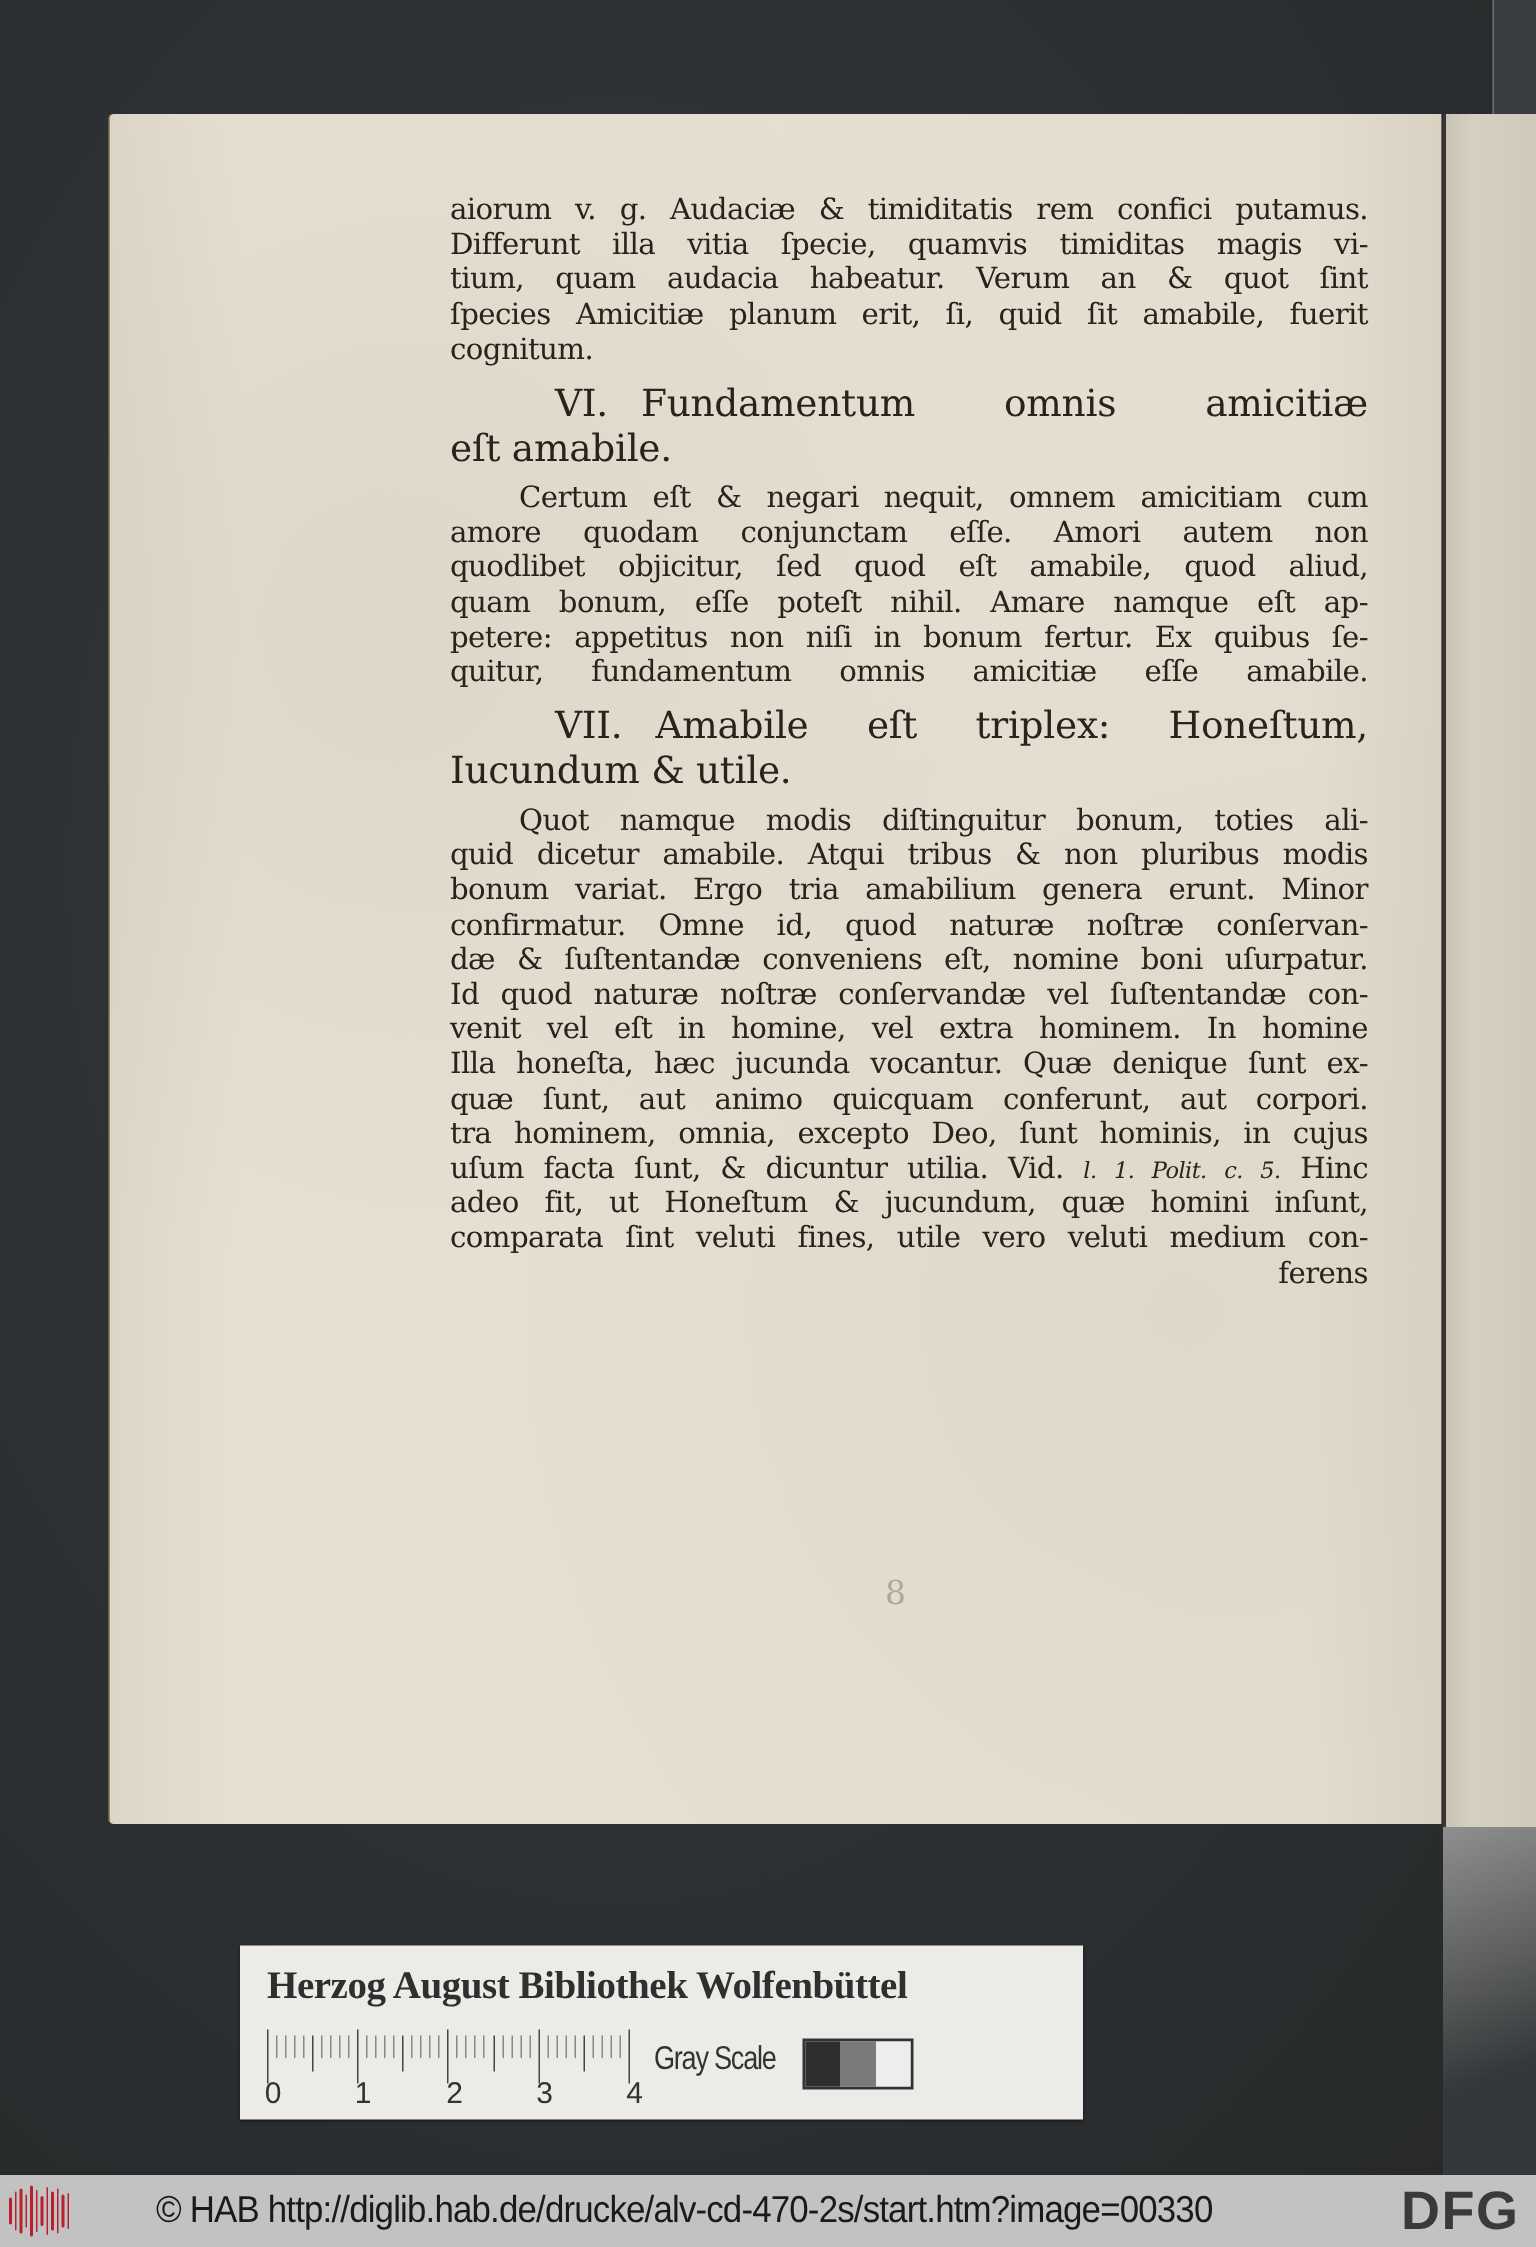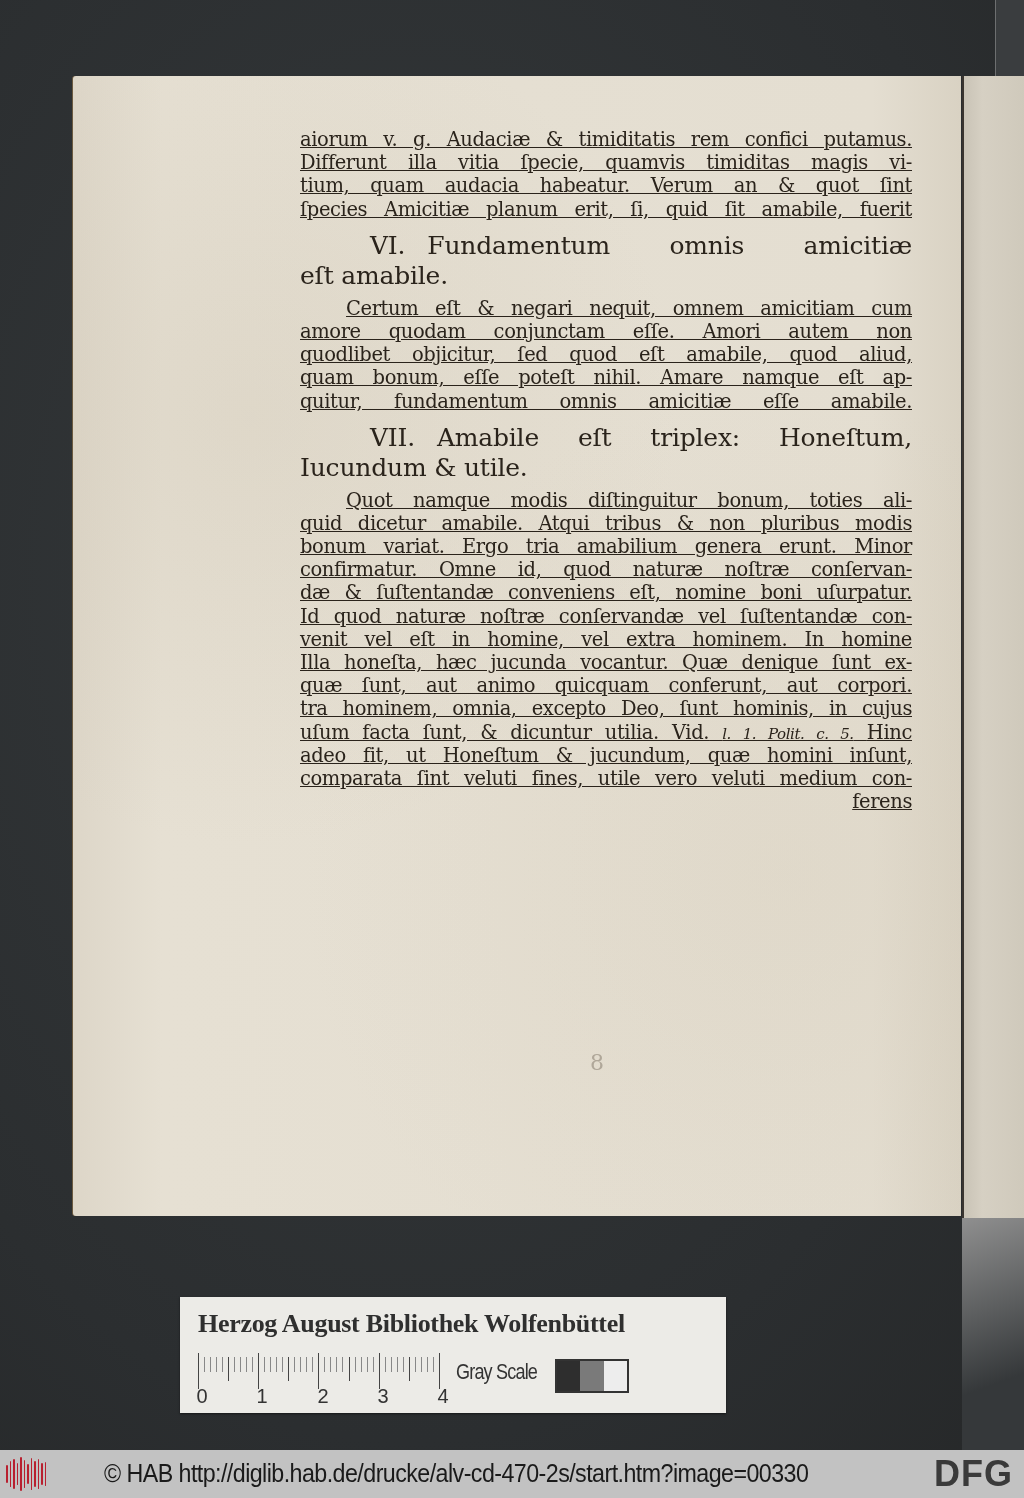--- a/index.html
+++ b/index.html
@@ -74,21 +74,20 @@
       font-size: 19.5px;
       line-height: 23.2px;
       letter-spacing: -0.4px;
     }
     .line {
       display: block;
       white-space: nowrap;
       text-align: justify;
       text-align-last: justify;
       height: 23.2px;
-      text-decoration: underline;
     }
     .line.last {
       text-align-last: left;
     }
     .line.indent {
       padding-left: 46px;
     }
     .line.right {
       text-align: left;
       text-align-last: right;
@@ -118,26 +117,27 @@
       left: 590px;
       top: 1050px;
       font-size: 22px;
       color: rgba(80,70,55,0.35);
       font-family: "DejaVu Serif", serif;
     }
 
     
     .hab-label {
       position: absolute;
-      left: 180px;
+      left: 160px;
       top: 1297px;
       width: 546px;
       height: 116px;
       background: #ecebe7;
       box-shadow: 0 1px 2px rgba(0,0,0,0.5);
+      padding-left: 16px;
     }
     .hab-title {
       position: absolute;
       left: 18px;
       top: 12px;
       font-family: "Liberation Serif", serif;
       font-weight: bold;
       font-size: 26px;
       color: #2f2f2f;
       letter-spacing: -0.3px;
@@ -251,29 +251,31 @@
 
   <div class="page"></div>
   <div class="facing-page"></div>
   <div class="facing-shadow"></div>
 
   <div class="text-block">
     <span class="line">aiorum v. g. Audaciæ &amp; timiditatis rem confici putamus.</span>
     <span class="line">Differunt illa vitia ſpecie, quamvis timiditas magis vi-</span>
     <span class="line">tium, quam audacia habeatur.  Verum an &amp; quot ſint</span>
     <span class="line">ſpecies Amicitiæ planum erit, ſi, quid ſit amabile, fuerit</span>
+    <span class="line last">cognitum.</span>
 
     <div class="gap-m"></div>
     <div class="heading first"><span class="num">VI.</span><span>Fundamentum omnis amicitiæ</span></div>
     <div class="heading cont">eſt amabile.</div>
     <div class="gap-s"></div>
     <span class="line indent">Certum eſt &amp; negari nequit, omnem amicitiam cum</span>
     <span class="line">amore quodam conjunctam eſſe.  Amori autem non</span>
     <span class="line">quodlibet objicitur, ſed quod eſt amabile, quod aliud,</span>
     <span class="line">quam bonum, eſſe poteſt nihil.  Amare namque eſt ap-</span>
+    <span class="line">petere: appetitus non niſi in bonum fertur.  Ex quibus ſe-</span>
     <span class="line">quitur, fundamentum omnis amicitiæ eſſe amabile.</span>
 
     <div class="gap-m"></div>
     <div class="heading first"><span class="num">VII.</span><span>Amabile eſt triplex: Honeſtum,</span></div>
     <div class="heading cont">Iucundum &amp; utile.</div>
     <div class="gap-s"></div>
     <span class="line indent">Quot namque modis diſtinguitur bonum, toties ali-</span>
     <span class="line">quid dicetur amabile. Atqui tribus &amp; non pluribus modis</span>
     <span class="line">bonum variat.  Ergo tria amabilium genera erunt.  Minor</span>
     <span class="line">confirmatur.   Omne id, quod naturæ noſtræ conſervan-</span>

